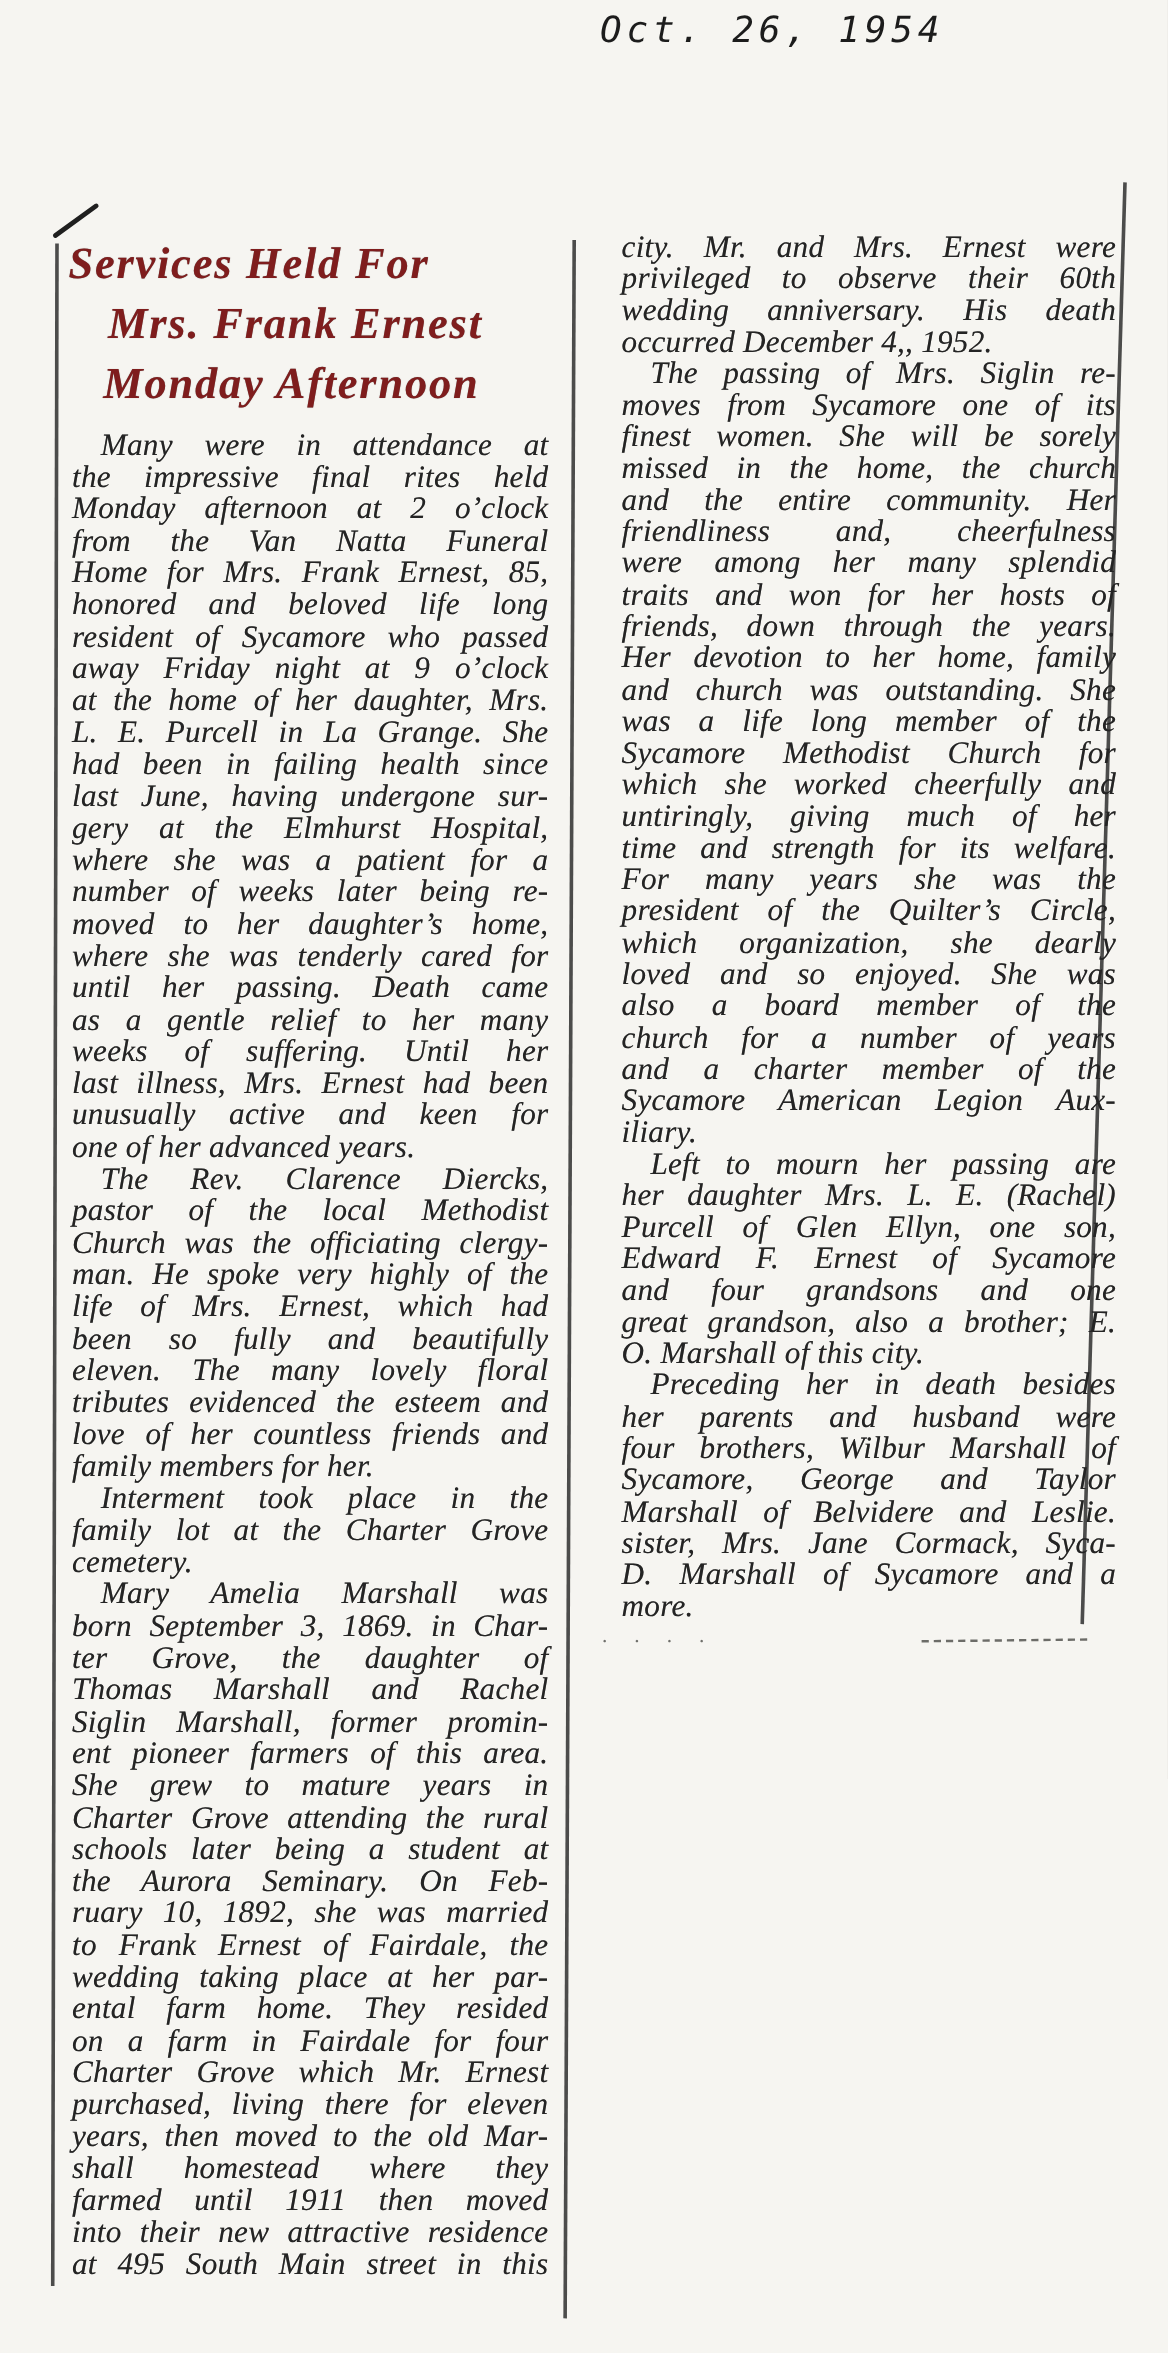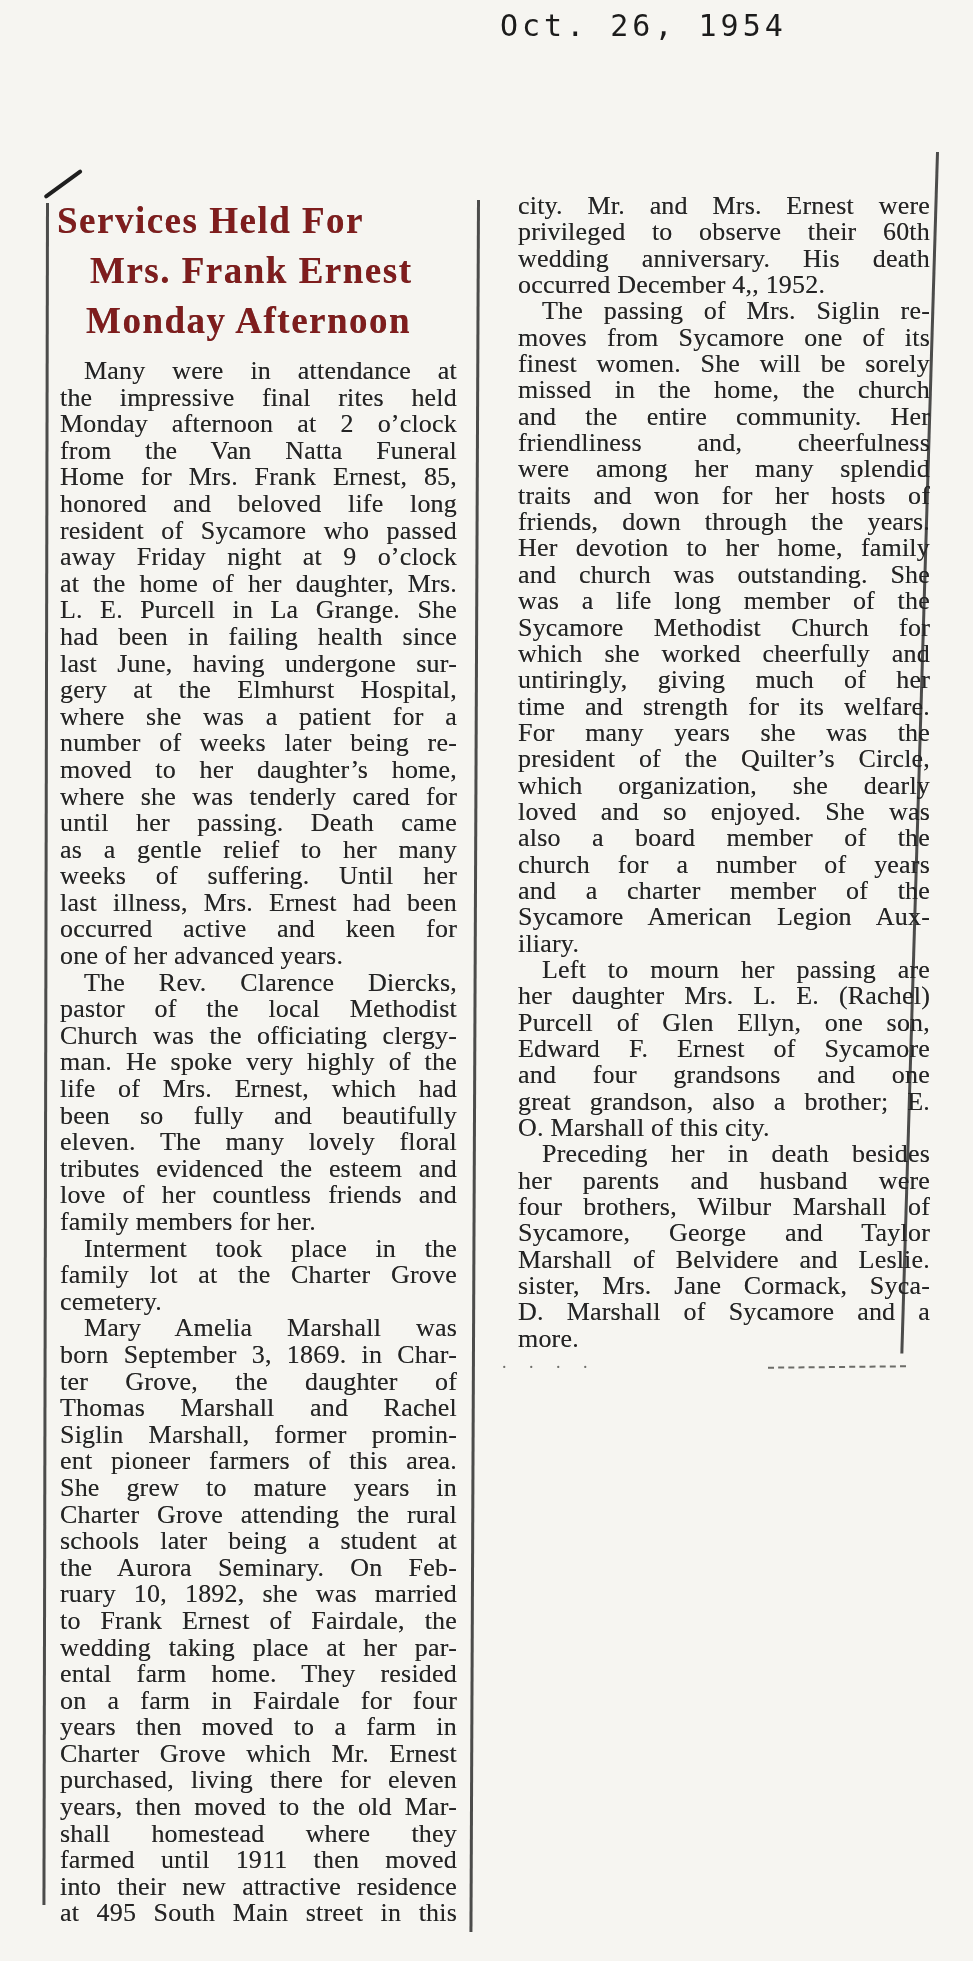--- a/index.html
+++ b/index.html
@@ -5,20 +5,21 @@
   html, body { margin: 0; padding: 0; background: #e9e8e4; }
   .page {
     position: relative;
     width: 973px;
     height: 1961px;
     margin: 0 auto;
     background: var(--paper, #f6f5f1);
     overflow: hidden;
     font-family: "Liberation Serif", serif;
     color: var(--ink, #242424);
+    font-style: italic;
   }
   
   .date {
     position: absolute;
     left: 500px;
     top: 8px;
     font-family: "DejaVu Sans Mono", monospace;
     font-size: 30px;
     letter-spacing: 4px;
     color: #1c1c1c;
@@ -130,21 +131,21 @@
         <div class="line">last June, having undergone sur-</div>
         <div class="line">gery at the Elmhurst Hospital,</div>
         <div class="line">where she was a patient for a</div>
         <div class="line">number of weeks later being re-</div>
         <div class="line">moved to her daughter’s home,</div>
         <div class="line">where she was tenderly cared for</div>
         <div class="line">until her passing. Death came</div>
         <div class="line">as a gentle relief to her many</div>
         <div class="line">weeks of suffering. Until her</div>
         <div class="line">last illness, Mrs. Ernest had been</div>
-        <div class="line">occurred active and keen for</div>
+        <div class="line">unusually active and keen for</div>
         <div class="line last">one of her advanced years.</div>
       </div>
       <div class="paragraph indent">
         <div class="line">The Rev. Clarence Diercks,</div>
         <div class="line">pastor of the local Methodist</div>
         <div class="line">Church was the officiating clergy-</div>
         <div class="line">man. He spoke very highly of the</div>
         <div class="line">life of Mrs. Ernest, which had</div>
         <div class="line">been so fully and beautifully</div>
         <div class="line">eleven. The many lovely floral</div>
@@ -166,21 +167,20 @@
         <div class="line">ent pioneer farmers of this area.</div>
         <div class="line">She grew to mature years in</div>
         <div class="line">Charter Grove attending the rural</div>
         <div class="line">schools later being a student at</div>
         <div class="line">the Aurora Seminary. On Feb-</div>
         <div class="line">ruary 10, 1892, she was married</div>
         <div class="line">to Frank Ernest of Fairdale, the</div>
         <div class="line">wedding taking place at her par-</div>
         <div class="line">ental farm home. They resided</div>
         <div class="line">on a farm in Fairdale for four</div>
-        <div class="line">years then moved to a farm in</div>
         <div class="line">Charter Grove which Mr. Ernest</div>
         <div class="line">purchased, living there for eleven</div>
         <div class="line">years, then moved to the old Mar-</div>
         <div class="line">shall homestead where they</div>
         <div class="line">farmed until 1911 then moved</div>
         <div class="line">into their new attractive residence</div>
         <div class="line">at 495 South Main street in this</div>
       </div>
     </div>
   <div class="column col-right">

